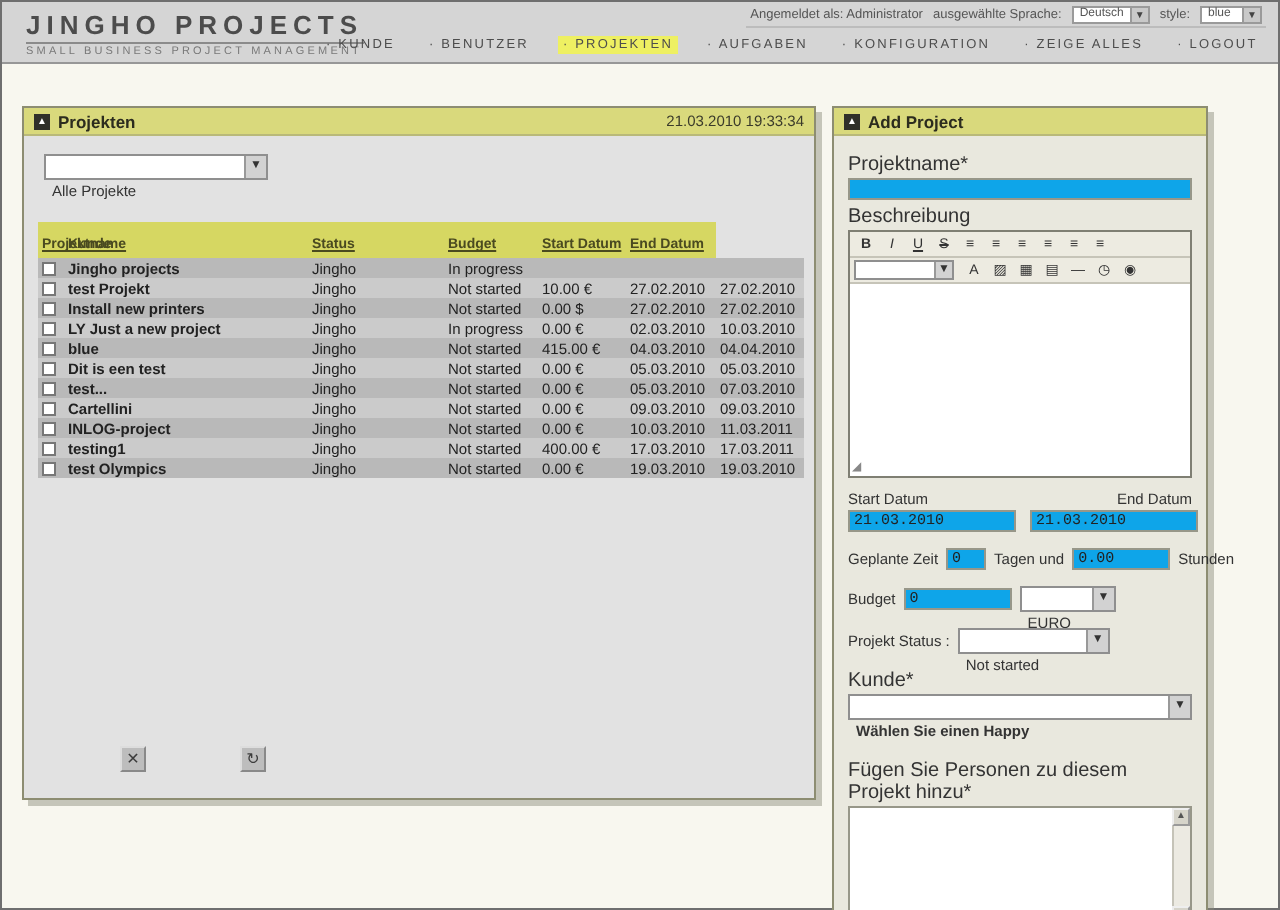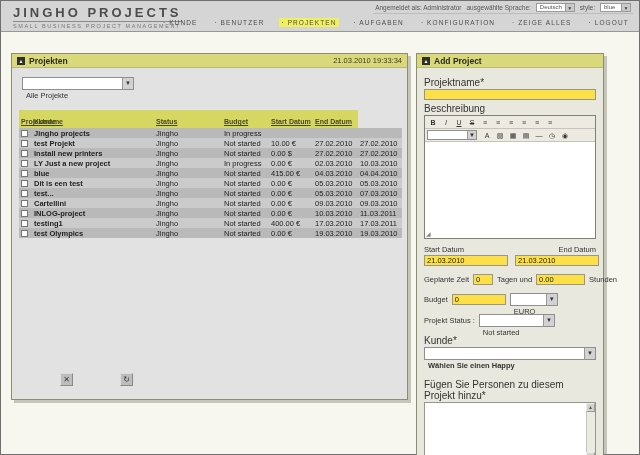--- a/index.html
+++ b/index.html
@@ -47,21 +47,21 @@
   .projects tbody tr:nth-of-type(even) { background:#cbcbcb; }
   .projects td { padding:0 2px; font-size:7.5px; color:#222; white-space:nowrap; overflow:hidden; }
   .projects td.name { font-weight:bold; }
   .cb { display:inline-block; width:7px; height:7px; background:#fff; border:1px solid #777; vertical-align:middle; cursor:pointer; }
   .panel-actions { position:absolute; left:48px; top:319px; display:flex; gap:47px; }
   .icon-btn { width:13px; height:13px; background:#bdbdbd; border:1px outset #ddd; font-size:8px; line-height:11px; text-align:center; color:#3c3c3c; cursor:pointer; padding:0; }
 
   
   .ap { padding:6px 7px 0 7px; }
   .flabel { font-size:10px; color:#333; margin:3px 0 1px 0; }
-  .text-input { display:block; width:100%; height:11px; background:#fde047; border:1px solid #979789; font-size:7.5px; padding:0 2px; font-family:Liberation Sans, sans-serif; color:#222; }
+  .text-input { display:block; width:100%; height:11px; background:#0ea5e9; border:1px solid #979789; font-size:7.5px; padding:0 2px; font-family:Liberation Mono, monospace; color:#222; }
   .editor { border:1px solid #7f7f73; background:#fff; }
   .ed-row { display:flex; align-items:center; gap:1px; background:#edebe1; border-bottom:1px solid #c6c4b8; height:13px; padding:0 2px; }
   .tbtn { width:12px; height:11px; background:transparent; border:1px solid transparent; font-size:7px; line-height:10px; text-align:center; color:#333; cursor:pointer; padding:0; font-family:inherit; }
   .tbtn[data-name="bold-button"] { font-weight:bold; }
   .tbtn[data-name="italic-button"] { font-style:italic; }
   .tbtn[data-name="underline-button"] { text-decoration:underline; }
   .tbtn[data-name="strikethrough-button"] { text-decoration:line-through; }
   .fmt-select { width:50px; height:10px; margin-right:3px; }
   .fmt-select .dd { flex:0 0 9px; line-height:9px; }
   .ed-body { height:96px; background:#fff; position:relative; }

